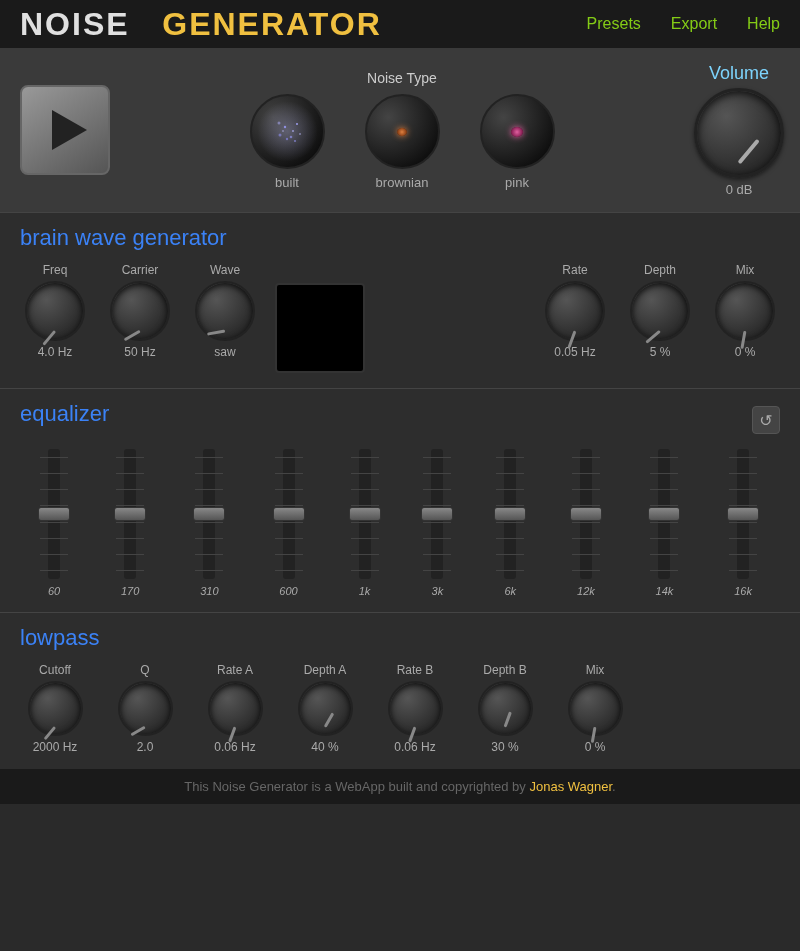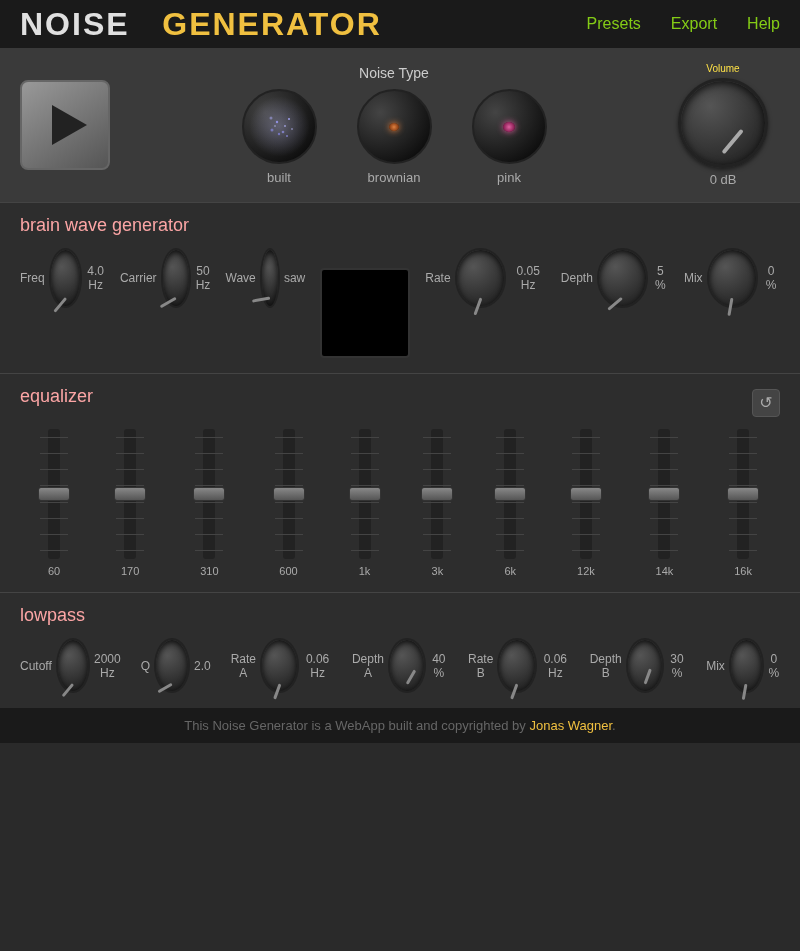--- a/index.html
+++ b/index.html
@@ -37,21 +37,21 @@
     }
     .nav-item {
       color: #84cc16;
       font-size: 16px;
       cursor: pointer;
     }
 
     
     .top-section {
       background: #3a3a3a;
-      padding: 15px 32px 15px 20px;
+      padding: 15px 16px 15px 20px;
       display: flex;
       align-items: center;
       gap: 20px;
       text-align: center;
     }
     .play-btn {
       width: 90px;
       height: 90px;
       background: linear-gradient(145deg, #999, #555);
       border: 2px solid #666;
@@ -136,22 +136,22 @@
     }
 
     .volume-section {
       display: flex;
       flex-direction: column;
       align-items: center;
       gap: 4px;
       flex-shrink: 0;
     }
     .volume-label {
-      color: #fde047;
-      font-size: 10px;
+      color: #7dd3fc;
+      font-size: 18px;
     }
     .volume-knob {
       width: 90px;
       height: 90px;
       border-radius: 50%;
       background: radial-gradient(circle at 35% 30%, #555, #1a1a1a);
       border: 3px solid #222;
       position: relative;
       cursor: pointer;
       box-shadow: inset 0 2px 8px rgba(0,0,0,0.8), 0 2px 4px rgba(0,0,0,0.5);
@@ -173,35 +173,35 @@
       font-size: 13px;
     }
 
     
     .section-panel {
       background: #2d2d2d;
       border-top: 1px solid #444;
       padding: 12px 20px 15px 20px;
     }
     .section-title {
-      color: #fca5a5;
-      font-size: 18px;
+      color: #3b82f6;
+      font-size: 22px;
       font-weight: normal;
       margin-bottom: 12px;
     }
 
     
     .bwg-controls {
       display: flex;
       align-items: flex-start;
       gap: 15px;
     }
     .knob-group {
       display: flex;
-      flex-direction: row;
+      flex-direction: column;
       align-items: center;
       gap: 4px;
       min-width: 70px;
     }
     .knob-label {
       color: #aaa;
       font-size: 12px;
       text-align: center;
     }
     .knob {
@@ -267,20 +267,21 @@
       cursor: pointer;
       color: #aaa;
       font-size: 16px;
     }
     .eq-sliders {
       display: flex;
       justify-content: space-around;
       align-items: flex-end;
       margin-top: 10px;
       gap: 5px;
+      font-style: italic;
     }
     .eq-slider-group {
       display: flex;
       flex-direction: column;
       align-items: center;
       gap: 6px;
     }
     .eq-slider-track {
       width: 12px;
       height: 130px;

